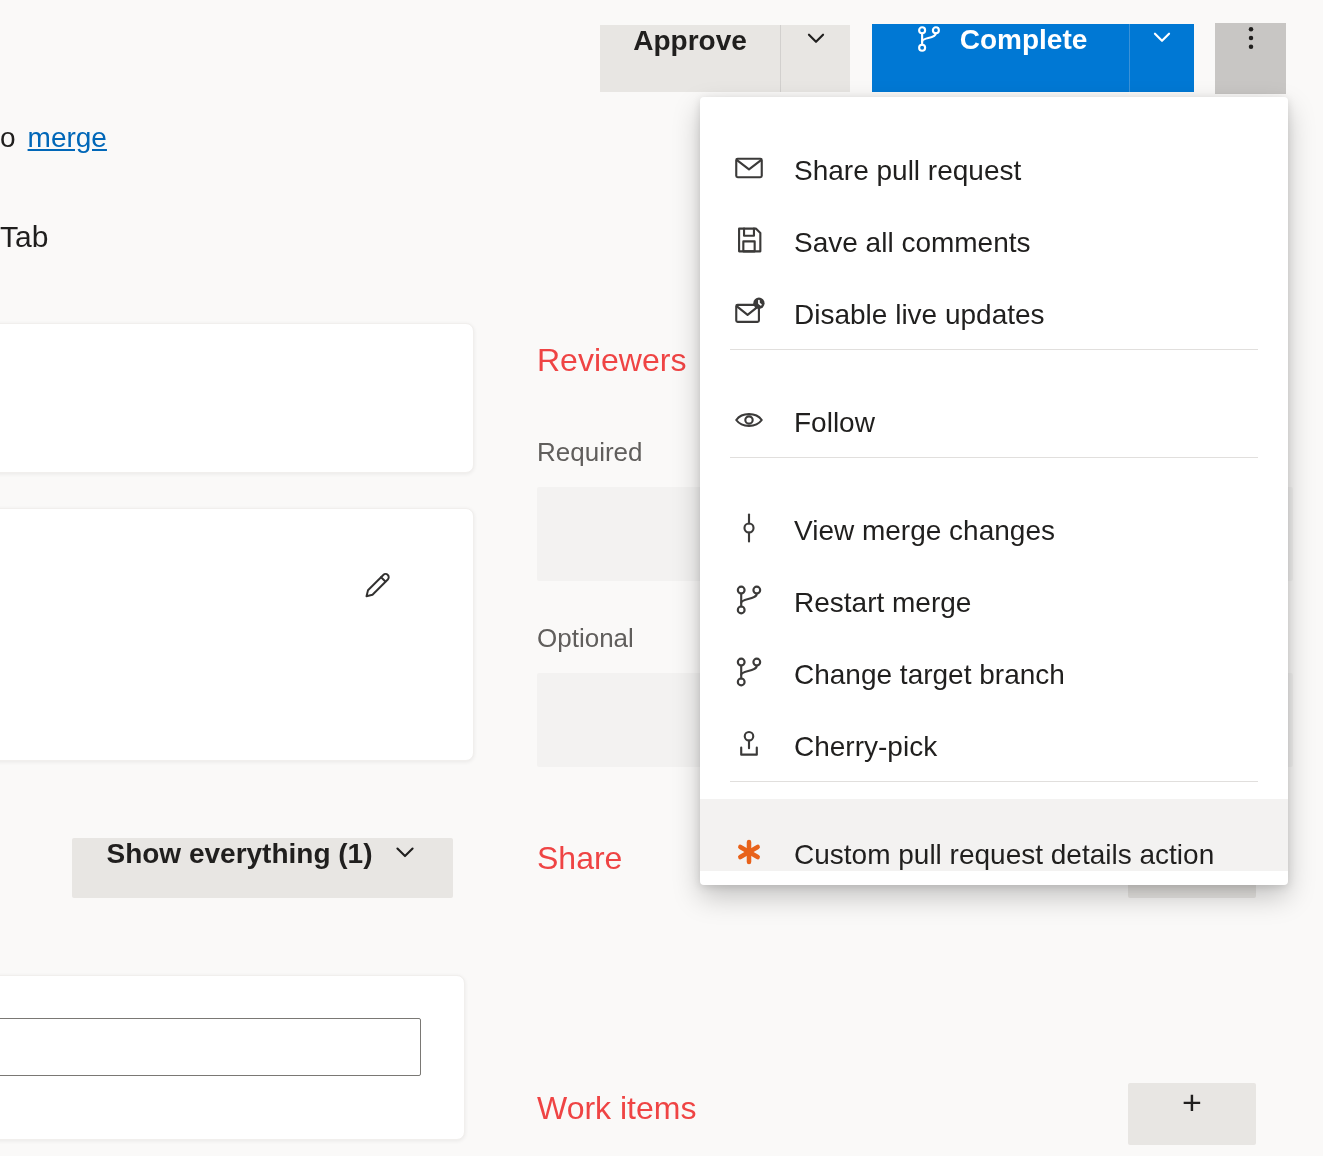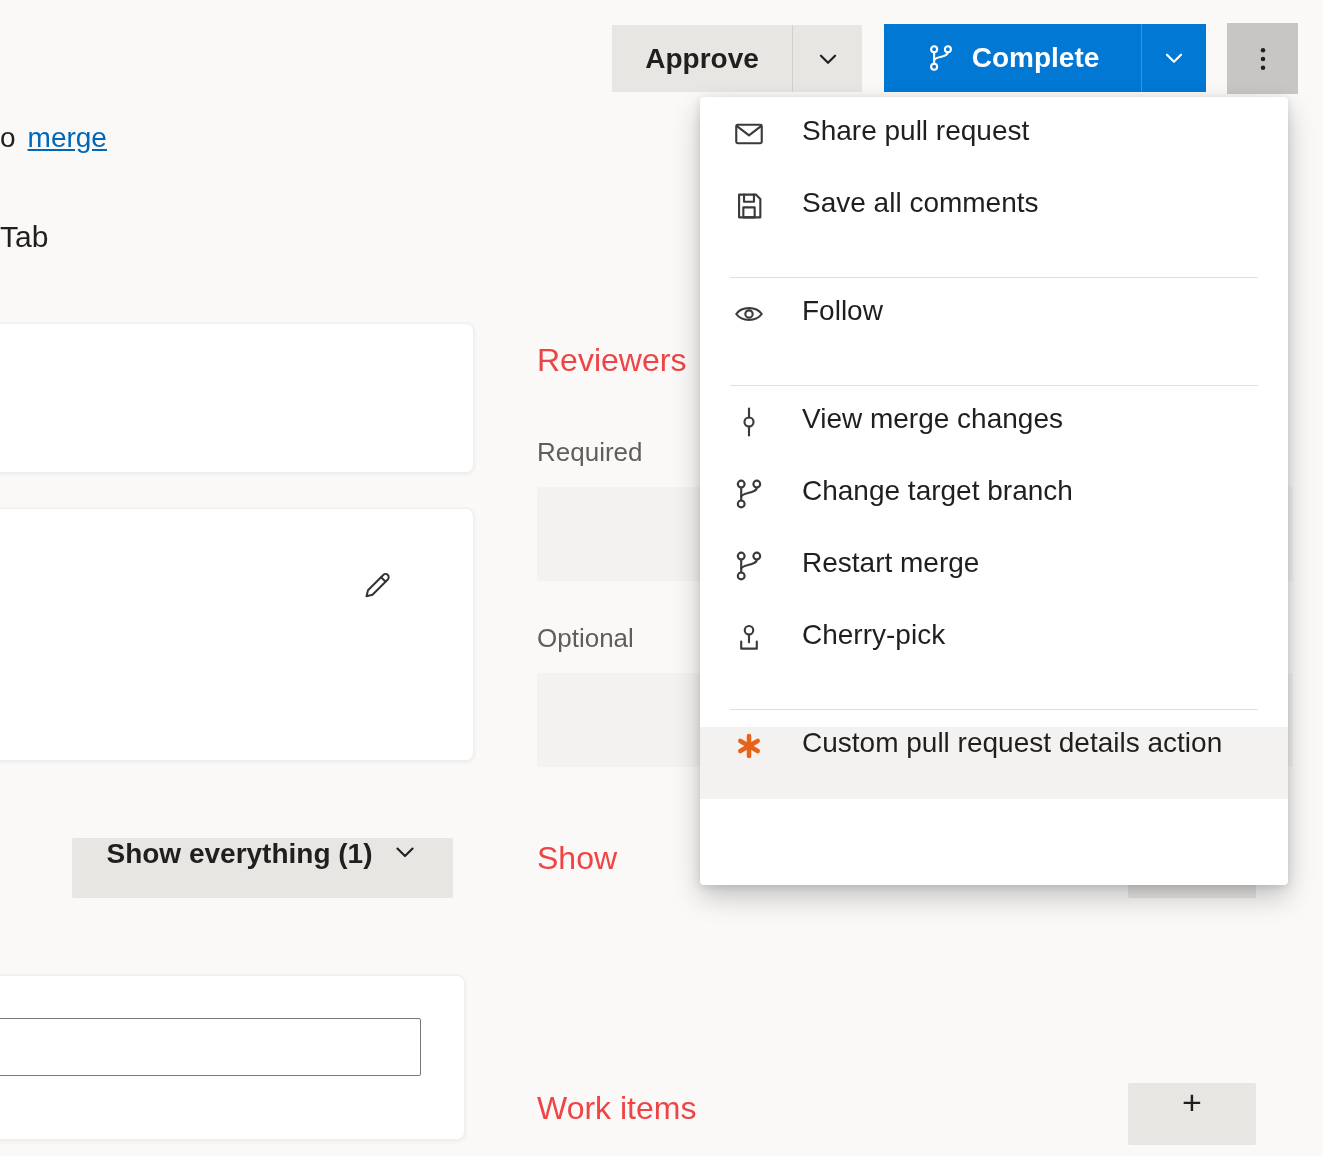--- a/index.html
+++ b/index.html
@@ -7,34 +7,34 @@
   #screen {
     position:relative; width:1323px; height:1156px; overflow:hidden;
     background:var(--c-page_bg,#faf9f8);
     font-family:"Liberation Sans", sans-serif;
     color:var(--c-text_primary,#201f1e);
   }
   .abs { position:absolute; }
   .flexc { display:flex; align-items:flex-start; justify-content:center; }
 
   
-  .btn { display:flex; align-items:center; justify-content:center; cursor:pointer; font-size:28px; font-weight:600;margin-left:12px; }
+  .btn { display:flex; justify-content:center; cursor:pointer; font-size:28px; font-weight:600; }
   .btn-neutral { background:var(--c-neutral_button,#e8e6e3); color:var(--c-text_primary,#201f1e); }
   .btn-accent  { background:var(--c-accent,#0078d4); color:var(--c-accent_text,#fff); }
   .split-sep-neutral { border-left:1px solid #d2d0ce; }
   .split-sep-accent  { border-left:1px solid #3a92d8; }
   .btn-pressed { background:var(--c-pressed_button,#c8c6c4); color:var(--c-text_primary,#201f1e); }
 
   
   .menu {
     left:700px; top:97px; width:588px; height:788px; z-index:20;
     background:var(--c-surface,#fff); border-radius:4px; padding-top:18px;
     box-shadow:0 12px 28px rgba(0,0,0,0.22), 0 2px 8px rgba(0,0,0,0.12);
   }
-  .mi { height:72px; display:flex; align-items:flex-start; padding:0 24px 0 30px; gap:34px; font-size:28px; cursor:pointer; }
+  .mi { height:72px; display:flex; align-items:flex-end; padding:0 24px 0 30px; gap:26px; font-size:28px; cursor:pointer; }
   .mi.hl { background:var(--c-subtle_box,#f3f2f1); }
   .mi .ic { width:38px; height:38px; display:flex; align-items:center; justify-content:center; color:#3b3a39; flex:none; }
   .mi .ic.orange { color:var(--c-custom_action,#e8621a); }
   .mdiv { height:36px; display:flex; align-items:center; padding:0 30px; }
   .mdiv > div { flex:1; border-top:1px solid var(--c-divider,#e1dfdd); }
 
   
   .card { background:var(--c-surface,#fff); border-radius:8px; border:1px solid #f1efed; box-shadow:0 1px 4px rgba(0,0,0,0.07); }
   a.link { color:var(--c-link,#0067b8); text-decoration:underline; cursor:pointer; }
   .text-input { background:#fff; border:1px solid #7a7874; border-radius:2px; font-size:26px; padding:0 14px; font-family:"Liberation Sans",sans-serif; }
@@ -122,21 +122,21 @@
         </svg>
     </span>
   </div>
 
   <div class="abs h2" style="left:537px; top:342px;">Reviewers</div>
   <div class="abs sublabel" style="left:537px; top:437px;">Required</div>
   <div class="abs gray-box" style="left:537px; top:487px; width:756px; height:94px;"></div>
   <div class="abs sublabel" style="left:537px; top:623px;">Optional</div>
   <div class="abs gray-box" style="left:537px; top:673px; width:756px; height:94px;"></div>
 
-  <div class="abs h2" style="left:537px; top:840px;">Show</div>
+  <div class="abs h2" style="left:537px; top:840px;">Share</div>
   <div class="abs flexc add-btn" style="left:1128px; top:836px; width:128px; height:62px; z-index:1;">
     <span>+</span>
   </div>
 
   <div class="abs h2" style="left:537px; top:1090px;">Work items</div>
   <div class="abs flexc add-btn" style="left:1128px; top:1083px; width:128px; height:62px;">
     <span>+</span>
   </div>
 
   <div class="abs menu">
@@ -155,20 +155,31 @@
       <span class="ic">
         <svg width="34" height="34" viewBox="0 0 24 24" fill="none" stroke="currentColor" stroke-width="1.5" stroke-linecap="round" stroke-linejoin="round">
           <path d="M5 4 h12 l3 3 v13 H5 Z"></path>
             <path d="M8.5 4 v5 h7 V4"></path>
             <rect x="8" y="13" width="8" height="7"></rect>
         </svg>
       </span>
       <span>Save all comments</span>
     </div>
 
+    <div class="mi">
+      <span class="ic">
+        <svg width="34" height="34" viewBox="0 0 24 24" fill="none" stroke="currentColor" stroke-width="1.5" stroke-linecap="round" stroke-linejoin="round">
+          <rect x="3" y="7" width="16" height="12" rx="1"></rect>
+            <path d="M3.5 8 L11 14 L18.5 8"></path>
+          <circle cx="19" cy="5.8" r="4" fill="currentColor" stroke="none"></circle>
+          <path d="M19 3.9 V5.8 l1.4 1.1" stroke="#ffffff" stroke-width="1.2"></path>
+        </svg>
+      </span>
+      <span>Disable live updates</span>
+    </div>
 
     <div class="mdiv">
         <div></div>
       </div>
 
     <div class="mi">
       <span class="ic">
         <svg width="34" height="34" viewBox="0 0 24 24" fill="none" stroke="currentColor" stroke-width="1.5" stroke-linecap="round" stroke-linejoin="round">
           <path d="M3 12 C7 6.5 17 6.5 21 12 C17 17.5 7 17.5 3 12 Z"></path>
             <circle cx="12" cy="12" r="2.6"></circle>
@@ -195,34 +206,34 @@
     <div class="mi">
       <span class="ic">
         <svg width="34" height="34" viewBox="0 0 24 24" fill="none" stroke="currentColor" stroke-width="1.5" stroke-linecap="round">
           <circle cx="6.5" cy="5" r="2.4"></circle>
             <circle cx="17.5" cy="5" r="2.4"></circle>
             <circle cx="6.5" cy="19" r="2.4"></circle>
           <path d="M6.5 7.4 V16.6"></path>
             <path d="M17.5 7.4 C17.5 12 6.5 10.5 6.5 14"></path>
         </svg>
       </span>
-      <span>Change target branch</span>
+      <span>Restart merge</span>
     </div>
 
     <div class="mi">
       <span class="ic">
         <svg width="34" height="34" viewBox="0 0 24 24" fill="none" stroke="currentColor" stroke-width="1.5" stroke-linecap="round">
           <circle cx="6.5" cy="5" r="2.4"></circle>
             <circle cx="17.5" cy="5" r="2.4"></circle>
             <circle cx="6.5" cy="19" r="2.4"></circle>
           <path d="M6.5 7.4 V16.6"></path>
             <path d="M17.5 7.4 C17.5 12 6.5 10.5 6.5 14"></path>
         </svg>
       </span>
-      <span>Restart merge</span>
+      <span>Change target branch</span>
     </div>
 
     <div class="mi">
       <span class="ic">
         <svg width="34" height="34" viewBox="0 0 24 24" fill="none" stroke="currentColor" stroke-width="1.5" stroke-linecap="round" stroke-linejoin="round">
           <circle cx="12" cy="6.5" r="3"></circle>
             <path d="M12 9.5 V15"></path>
             <path d="M6.5 14.5 V19.5 H17.5 V14.5"></path>
         </svg>
       </span>

